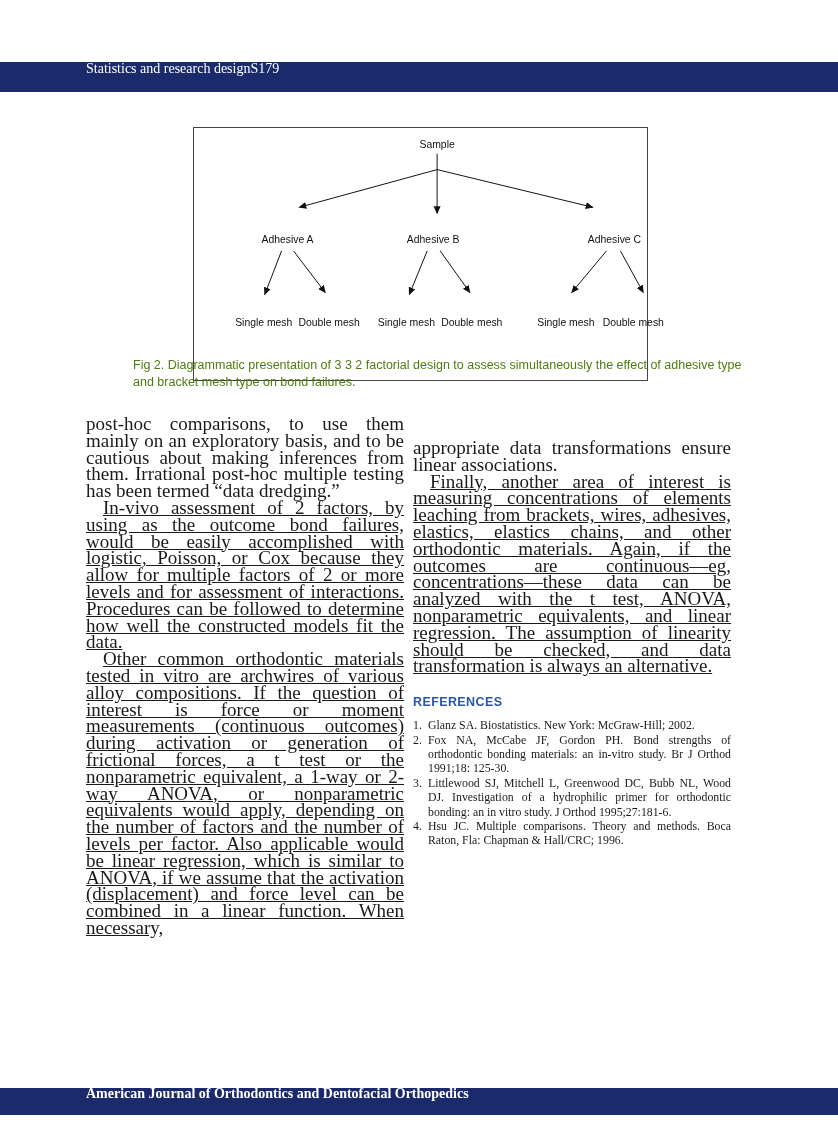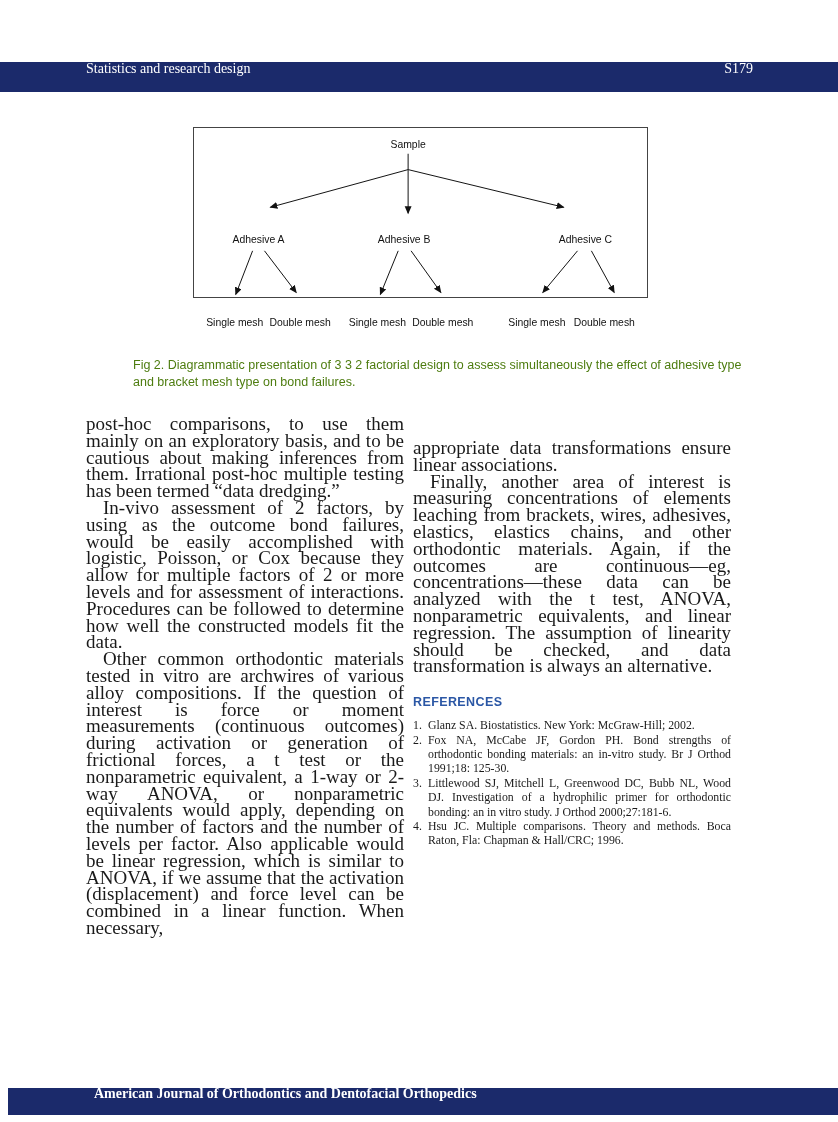--- a/index.html
+++ b/index.html
@@ -13,50 +13,50 @@
     width:838px;height:1122px;
     background:#ffffff;
     font-family:"Liberation Serif", serif;
     color:var(--ink);
     overflow:hidden;
   }
   .band{
     position:absolute;left:0;right:0;
     background:var(--band-color);
     color:#ffffff;
-    display:flex;align-items:center;justify-content:space-between;
+    display:flex;align-items:center;
     padding:0 85px 16px 86px;box-sizing:border-box;
   }
   .band-header{top:62px;height:30px;font-size:14px;}
-  .band-footer{top:1088px;height:27px;font-size:14px;font-weight:bold;margin-left:8px;}
+  .band-footer{top:1088px;height:27px;font-size:14px;font-weight:bold;}
   .fig-box{
     position:absolute;left:193px;top:127px;
-    width:455px;height:171px;
-    border:1px solid #444;background:#fff;box-sizing:border-box;
+    width:455px;height:254px;
+    border:1px solid #444;background:#fff;box-sizing:border-box;padding-left:29px;
   }
   .diagram text{
     font-family:"Liberation Sans", sans-serif;
     font-size:10.5px;text-anchor:middle;fill:#111;
   }
   .diagram line{stroke:#111;stroke-width:1;}
   .fig-caption{
     position:absolute;left:133px;top:357px;width:622px;
     font-family:"Liberation Sans", sans-serif;
     font-size:12.5px;line-height:16.5px;color:#4d7c0f;
     text-align:left;
   }
   .col{position:absolute;top:416px;width:318px;}
   .col-left{left:86px;}
   .col-right{left:413px;margin-top:24px;}
   .col p{
     margin:0;
     font-size:19px;line-height:16.8px;
     text-align:justify;
   }
-  .col p.indent{text-indent:17px;}
+  .col p.indent{text-indent:17px;text-decoration:underline;}
   .refs-title{
     margin:20px 0 9px 0;
     font-family:"Liberation Sans", sans-serif;
     font-weight:bold;
     font-size:12.5px;letter-spacing:0.4px;
     color:var(--accent-blue);
   }
   .refs{list-style:none;margin:0;padding:0;}
   .ref-item{
     display:flex;
@@ -132,21 +132,21 @@
       <li class="ref-item">
         <span class="ref-num">1.</span>
         <span class="ref-text">Glanz SA. Biostatistics. New York: McGraw-Hill; 2002.</span>
       </li>
       <li class="ref-item">
         <span class="ref-num">2.</span>
         <span class="ref-text">Fox NA, McCabe JF, Gordon PH. Bond strengths of orthodontic bonding materials: an in-vitro study. Br J Orthod 1991;18: 125-30.</span>
       </li>
       <li class="ref-item">
         <span class="ref-num">3.</span>
-        <span class="ref-text">Littlewood SJ, Mitchell L, Greenwood DC, Bubb NL, Wood DJ. Investigation of a hydrophilic primer for orthodontic bonding: an in vitro study. J Orthod 2000;27:181-6.</span>
+        <span class="ref-text">Littlewood SJ, Mitchell L, Greenwood DC, Bubb NL, Wood DJ. Investigation of a hydrophilic primer for orthodontic bonding: an in vitro study. J Orthod 1995;27:181-6.</span>
       </li>
       <li class="ref-item">
         <span class="ref-num">4.</span>
         <span class="ref-text">Hsu JC. Multiple comparisons. Theory and methods. Boca Raton, Fla: Chapman &amp; Hall/CRC; 1996.</span>
       </li>
     </ol>
   </section>
 
   <footer class="band band-footer">
     <span>American Journal of Orthodontics and Dentofacial Orthopedics</span>

